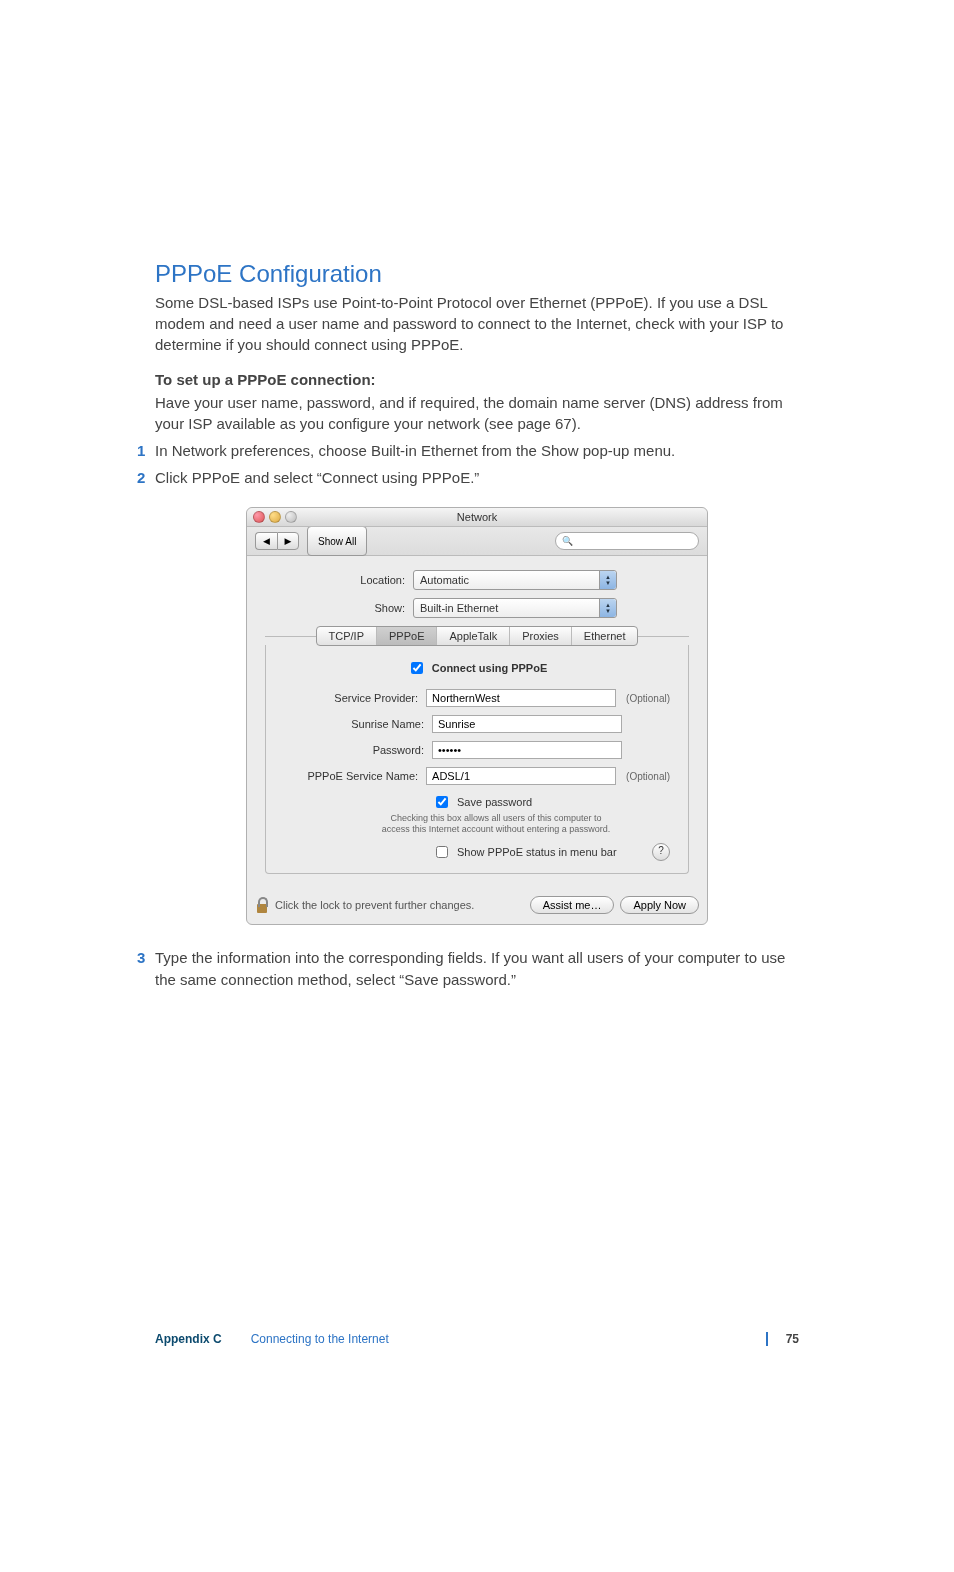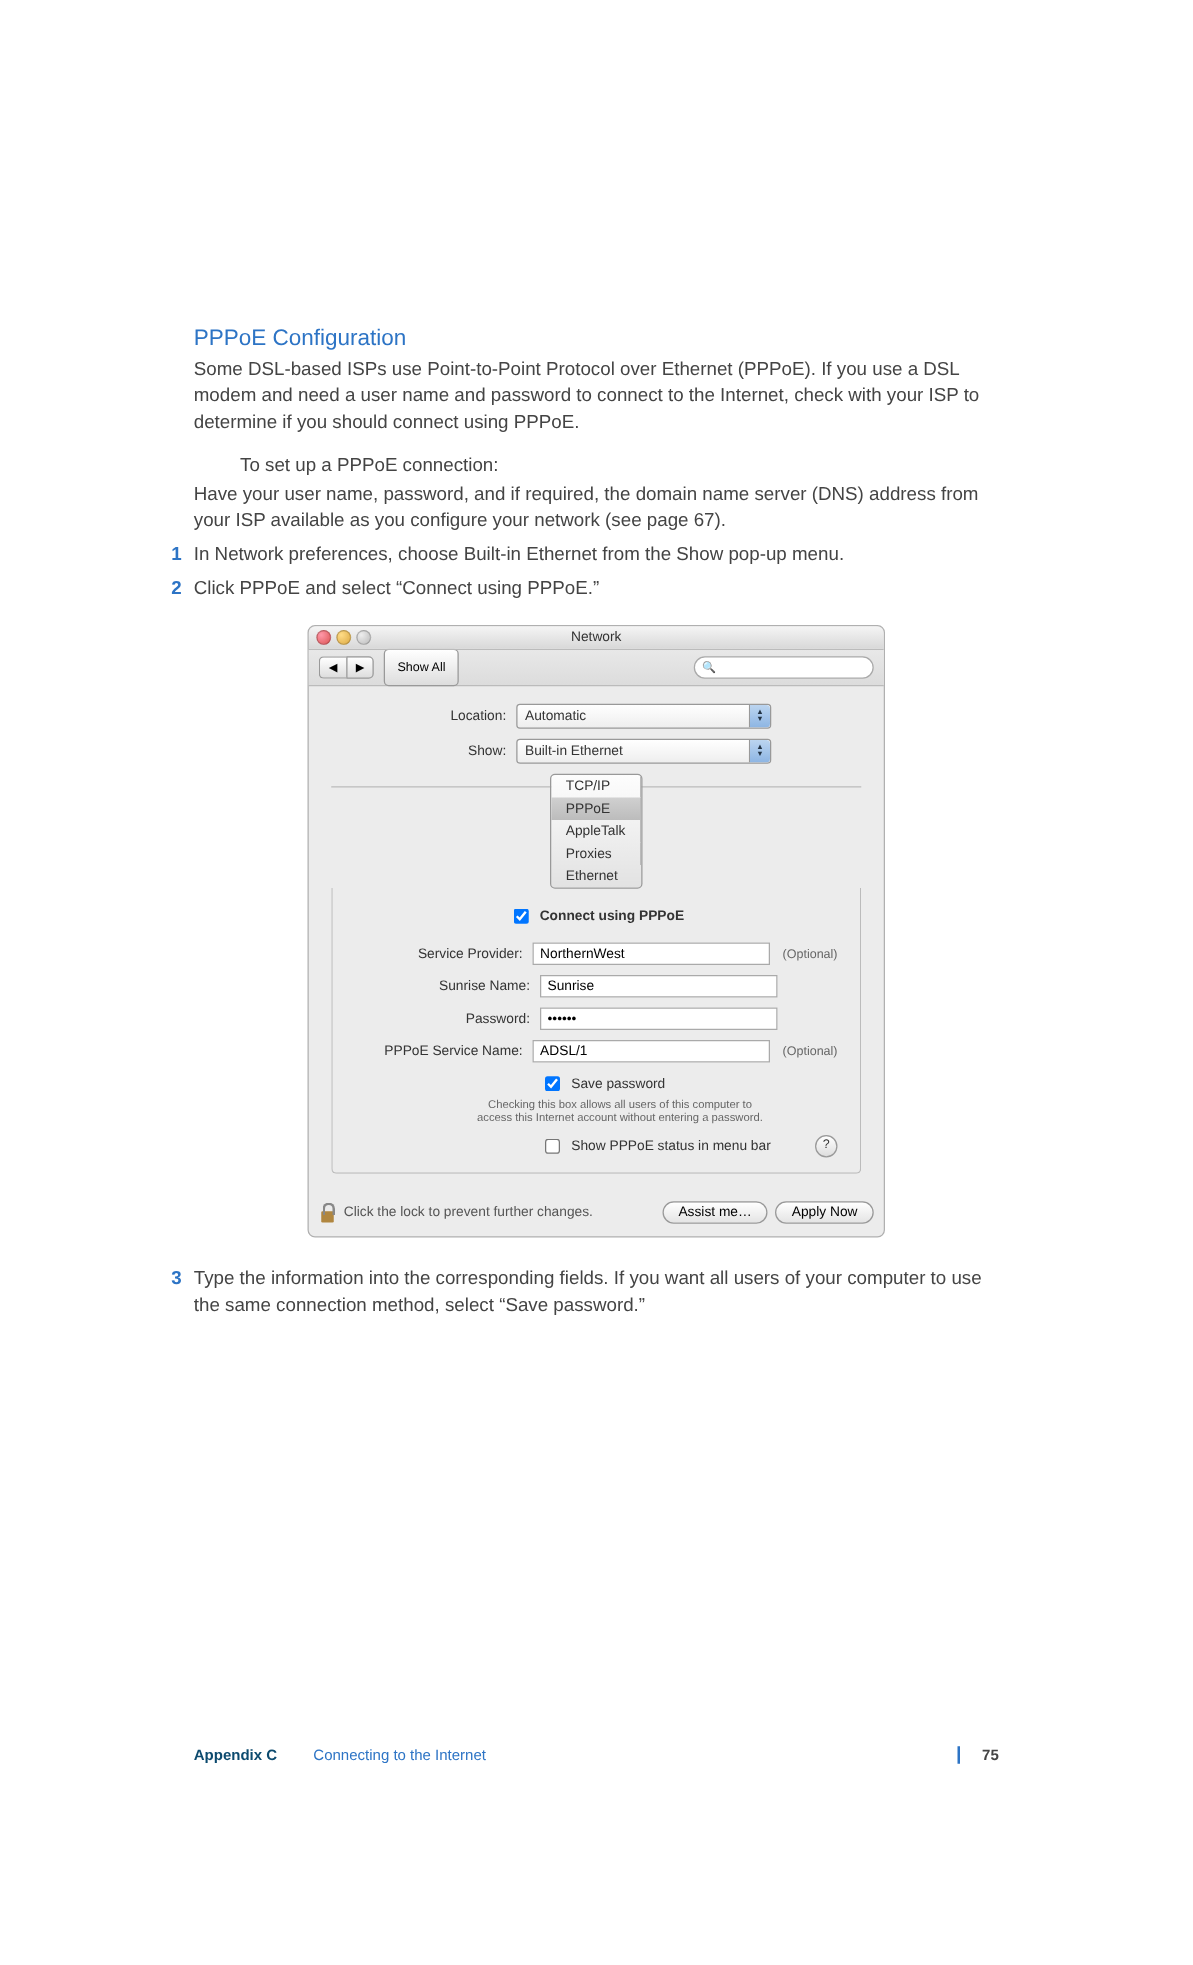--- a/index.html
+++ b/index.html
@@ -9,34 +9,33 @@
     font-family: "Helvetica Neue", Helvetica, Arial, sans-serif;
     color: #333;
     width: 954px;
   }
   .page {
     padding: 260px 155px 100px 155px;
     box-sizing: border-box;
   }
   h2.section-title {
     color: #2d74c5;
-    font-size: 18px;
+    font-size: 24px;
     font-weight: 500;
     margin: 0 0 4px 0;
   }
   p.body {
     font-size: 15px;
     line-height: 1.4;
     color: #444;
     margin: 0 0 14px 0;
   }
   p.bold {
-    font-weight: 400;
+    font-weight: 700;
     margin-bottom: 2px;
-    margin-left: 37px;
   }
   ol.steps {
     list-style: none;
     padding: 0;
     margin: 6px 0 18px 0;
   }
   ol.steps li {
     position: relative;
     padding-left: 0;
     font-size: 15px;
@@ -168,21 +167,20 @@
     margin: 6px 0 0 0;
     position: relative;
   }
   .tabstrip {
     display:flex;
     border:1px solid #999;
     border-radius:4px;
     overflow:hidden;
     background:linear-gradient(#fdfdfd,#e2e2e2);
     z-index:2;
-    flex-direction:column;
   }
   .tab {
     padding: 3px 12px;
     font-size: 11px;
     border-right: 1px solid #bbb;
   }
   .tab:last-child { border-right:none; }
   .tab.active { background: linear-gradient(#d0d0d0,#bcbcbc); }
   .tabline {
     position:absolute;

